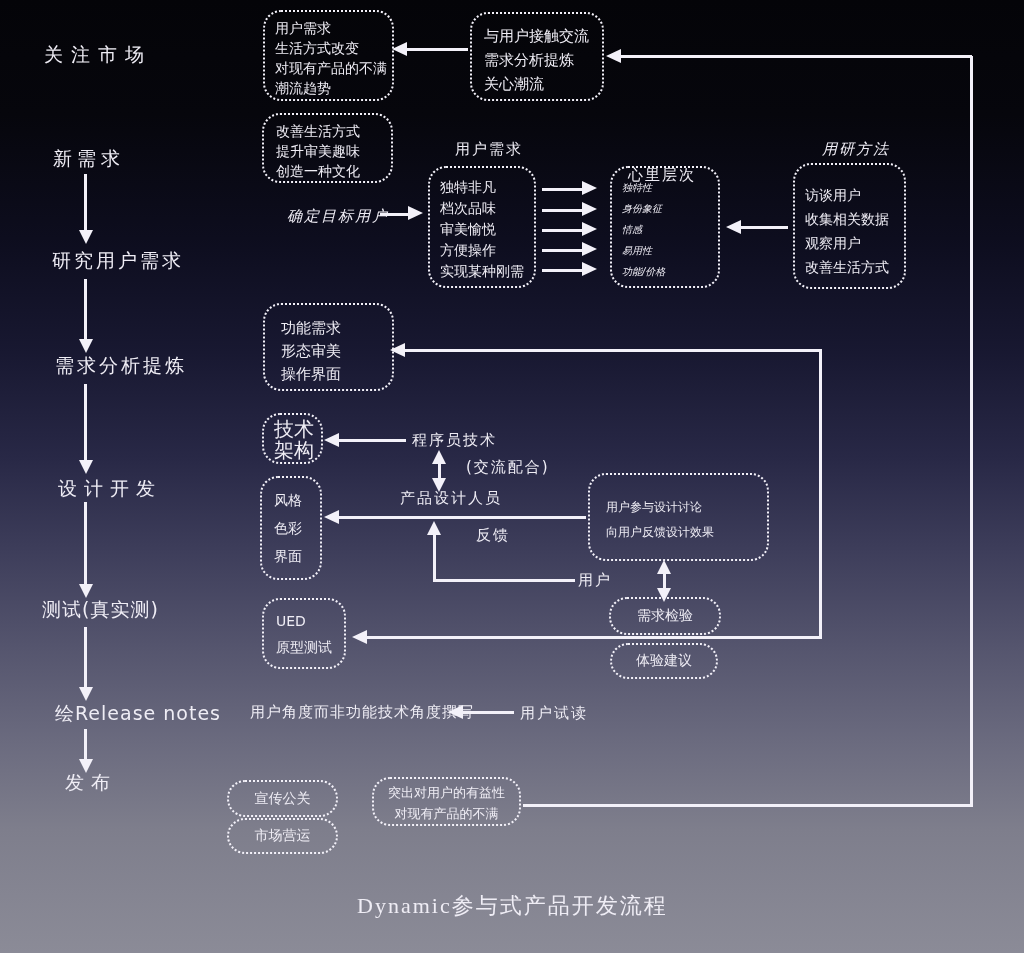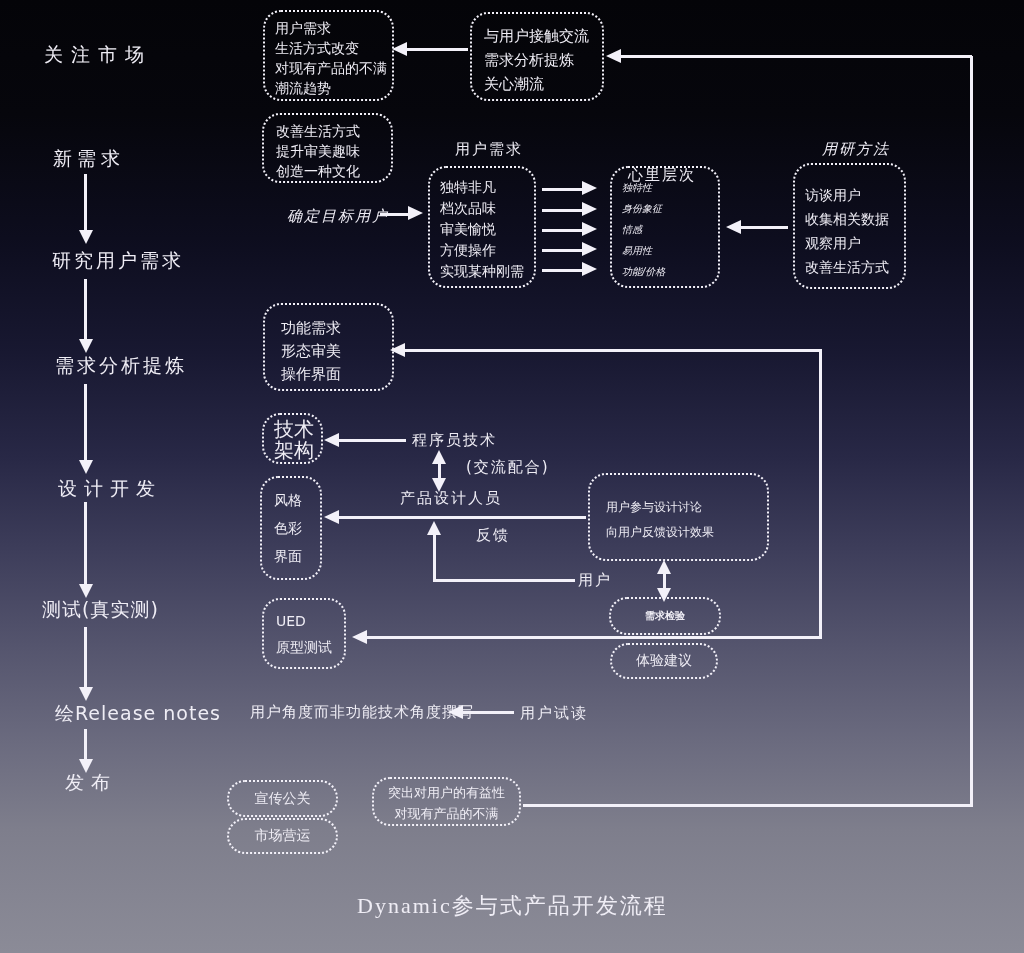--- a/index.html
+++ b/index.html
@@ -166,21 +166,21 @@
   <div class="lbl small" style="left:578px;top:571px;">用户</div>
 
   <div class="box" style="left:588px;top:473px;width:181px;height:88px;padding:20px 16px;font-size:12px;line-height:25px;">
     <div class="bl">用户参与设计讨论</div>
     <div class="bl">向用户反馈设计效果</div>
   </div>
   <div class="vline" style="left:663px;top:568px;height:22px;"></div>
   <div class="ah ah-u" style="left:657px;top:560px;"></div>
   <div class="ah ah-d" style="left:657px;top:588px;"></div>
 
-  <div class="box" style="left:609px;top:597px;width:112px;height:38px;font-size:10px;line-height:33px;text-align:center;font-weight:bold;">
+  <div class="box" style="left:609px;top:597px;width:112px;height:38px;font-size:14px;line-height:33px;text-align:center;">
     <div class="bl">需求检验</div>
   </div>
   <div class="box" style="left:610px;top:643px;width:108px;height:36px;font-size:14px;line-height:31px;text-align:center;">
     <div class="bl">体验建议</div>
   </div>
 
   <div class="box" style="left:262px;top:598px;width:84px;height:71px;padding:8px 12px;font-size:14px;line-height:26px;">
     <div class="bl">UED</div>
     <div class="bl">原型测试</div>
   </div>

